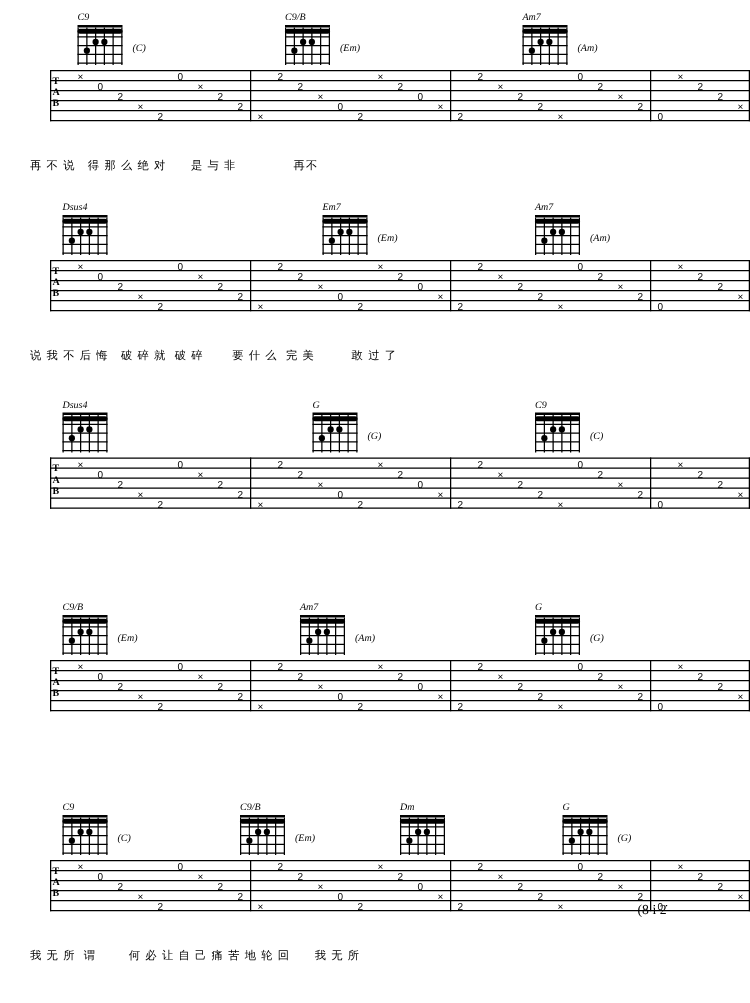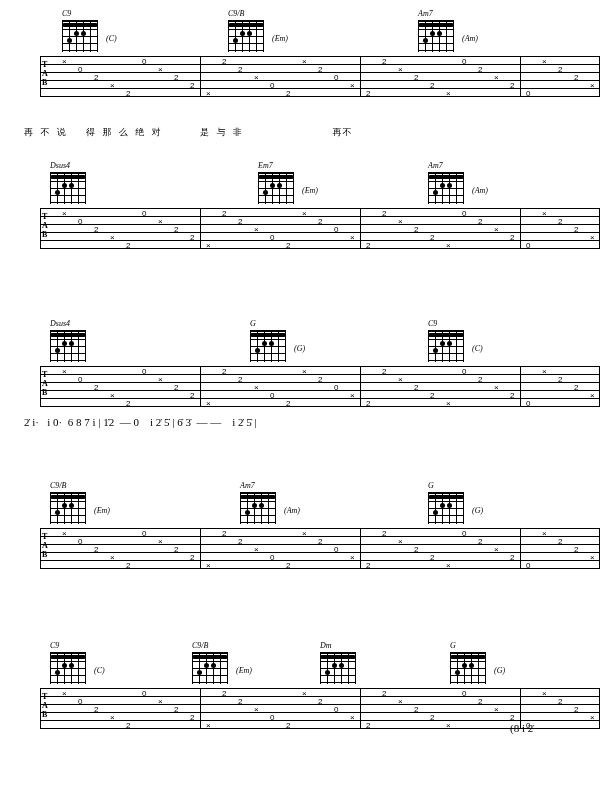--- a/index.html
+++ b/index.html
@@ -16,21 +16,21 @@
   .dot{position:absolute;width:5px;height:5px;background:#000;border-radius:50%;}
   .bar{position:absolute;height:4px;background:#000;border-radius:2px;}
   
   .staff{position:relative;width:560px;height:44px;margin:0 20px;}
   .staff .sl{position:absolute;left:0;width:560px;height:0;border-top:1px solid #000;}
   .staff .bl{position:absolute;top:0;height:44px;width:0;border-left:1px solid #000;}
   .tabletters{position:absolute;left:2px;top:4px;font-family:"Liberation Serif",serif;font-size:8px;font-weight:bold;line-height:9px;letter-spacing:0px;}
   .xnote{position:absolute;font-family:"Liberation Sans",sans-serif;font-size:8px;}
   
   .numline{position:absolute;font-family:"Liberation Serif",serif;font-size:11px;white-space:pre;}
-  .lyric{position:absolute;font-family:Liberation Mono, monospace;font-size:9px;white-space:pre;letter-spacing:1px;}
+  .lyric{position:absolute;font-family:Liberation Serif, serif;font-size:9px;white-space:pre;letter-spacing:1px;}
 </style>
 </head>
 <body>
 
 <div class="sheet">
 
 <div class="system" style="top: 8px; height: 150px;">
       <div class="chordbox" style="left: 62px; top: 12px;">
         <div class="chordname">C9</div>
         <div class="chordalt">(C)</div>
@@ -246,20 +246,21 @@
         <div class="xnote" style="left: 422px; top: 1px;">0</div>
         <div class="xnote" style="left: 438px; top: 9px;">2</div>
         <div class="xnote" style="left: 454px; top: 17px;">×</div>
         <div class="xnote" style="left: 470px; top: 25px;">2</div>
         <div class="xnote" style="left: 486px; top: 33px;">0</div>
         <div class="xnote" style="left: 502px; top: 1px;">×</div>
         <div class="xnote" style="left: 518px; top: 9px;">2</div>
         <div class="xnote" style="left: 534px; top: 17px;">2</div>
         <div class="xnote" style="left: 550px; top: 25px;">×</div>
       </div>
+      <div class="lyric" style="left: 24px; top: 118px;">说 我 不 后 悔   破 碎 就  破 碎       要 什 么  完 美         敢 过 了</div>
     </div>
     <div class="system" style="top: 318px; height: 150px;">
       <div class="chordbox" style="left: 50px; top: 12px;">
         <div class="chordname">Dsus4</div>
         <div class="grid">
           <div class="vl" style="left: 0px;"></div>
           <div class="vl" style="left: 7px;"></div>
           <div class="vl" style="left: 14px;"></div>
           <div class="vl" style="left: 21px;"></div>
           <div class="vl" style="left: 28px;"></div>
@@ -357,21 +358,20 @@
         <div class="xnote" style="left: 422px; top: 1px;">0</div>
         <div class="xnote" style="left: 438px; top: 9px;">2</div>
         <div class="xnote" style="left: 454px; top: 17px;">×</div>
         <div class="xnote" style="left: 470px; top: 25px;">2</div>
         <div class="xnote" style="left: 486px; top: 33px;">0</div>
         <div class="xnote" style="left: 502px; top: 1px;">×</div>
         <div class="xnote" style="left: 518px; top: 9px;">2</div>
         <div class="xnote" style="left: 534px; top: 17px;">2</div>
         <div class="xnote" style="left: 550px; top: 25px;">×</div>
       </div>
-      <div class="numline" style="left: 24px; top: 98px;">2̇ i·   i 0·  6 8 7 i | 1̇2  — 0    i 2̇ 5̇ | 6̇ 3̇  — —    i 2̇ 5̇ |</div>
     </div>
     <div class="system" style="top: 480px; height: 150px;">
       <div class="chordbox" style="left: 50px; top: 12px;">
         <div class="chordname">C9/B</div>
         <div class="chordalt">(Em)</div>
         <div class="grid">
           <div class="vl" style="left: 0px;"></div>
           <div class="vl" style="left: 7px;"></div>
           <div class="vl" style="left: 14px;"></div>
           <div class="vl" style="left: 21px;"></div>
@@ -601,15 +601,16 @@
         <div class="xnote" style="left: 422px; top: 1px;">0</div>
         <div class="xnote" style="left: 438px; top: 9px;">2</div>
         <div class="xnote" style="left: 454px; top: 17px;">×</div>
         <div class="xnote" style="left: 470px; top: 25px;">2</div>
         <div class="xnote" style="left: 486px; top: 33px;">0</div>
         <div class="xnote" style="left: 502px; top: 1px;">×</div>
         <div class="xnote" style="left: 518px; top: 9px;">2</div>
         <div class="xnote" style="left: 534px; top: 17px;">2</div>
         <div class="xnote" style="left: 550px; top: 25px;">×</div>
       </div>
+      <div class="lyric" style="left: 24px; top: 118px;">我 无 所  谓        何 必 让 自 己 痛 苦 地 轮 回      我 无 所</div>
       <div class="numline" style="left: 510px; top: 82px;">(8 i 2̇</div>
     </div>
   </div>
 
 </body></html>

